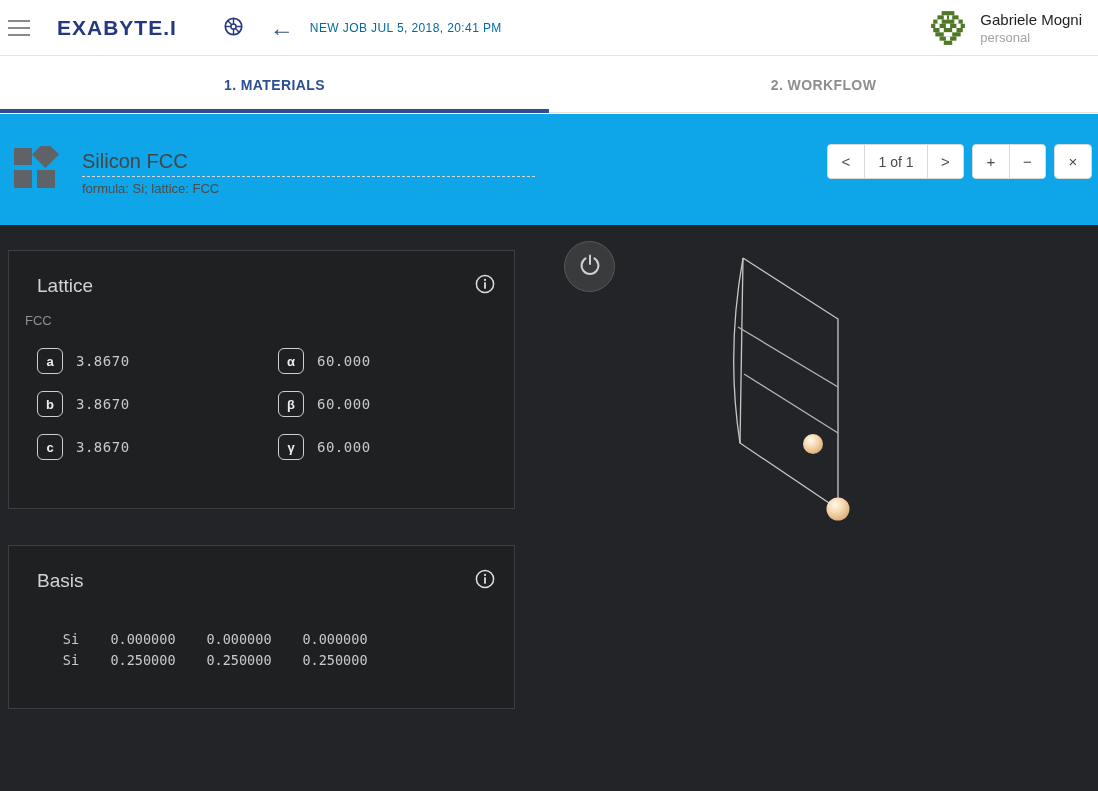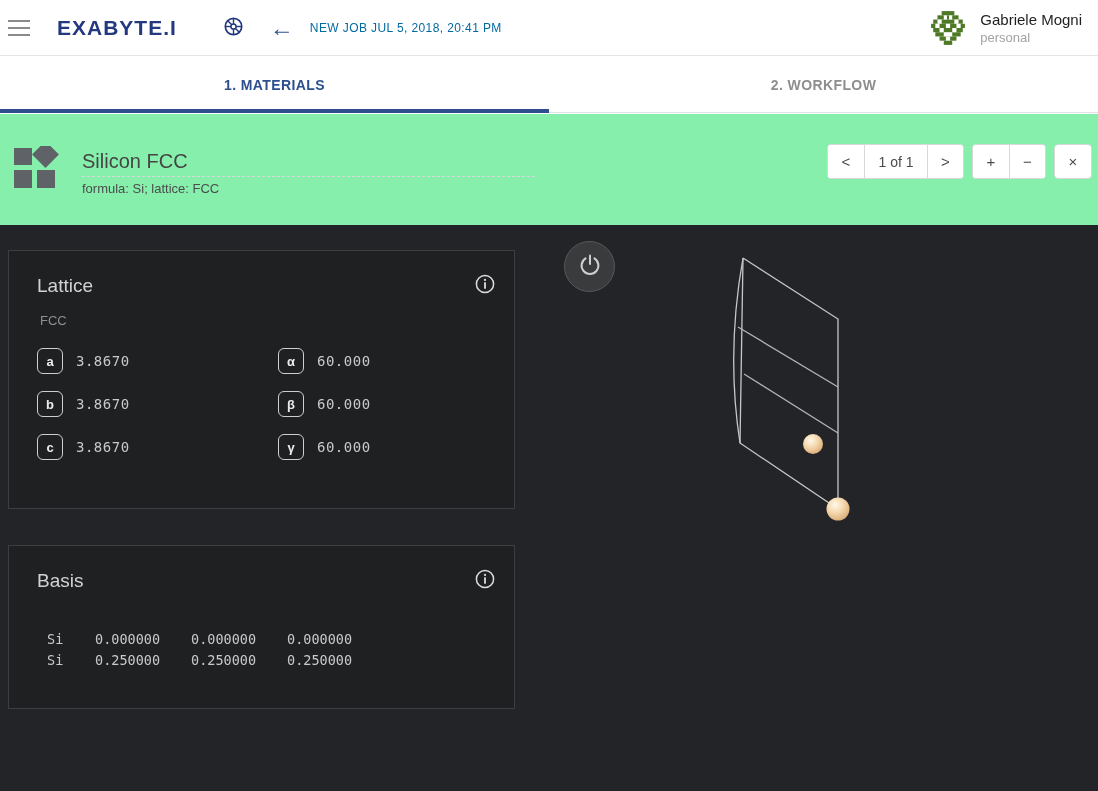--- a/index.html
+++ b/index.html
@@ -38,47 +38,47 @@
     flex:1; display:flex; align-items:center; justify-content:center;
     font-size:14px; font-weight:bold; letter-spacing:0.4px;
     color:#8e8e8e; cursor:pointer; position:relative;
   }
   .tab.active { color:#2d4f8e; }
   .tab.active::after {
     content:""; position:absolute; left:0; right:0; bottom:-1px; height:4px; background:#2d4f8e;
   }
 
   
-  .material-bar { position:absolute; top:114px; left:0; width:1098px; height:111px; background:#86efac; }
+  .material-bar { position:absolute; top:114px; left:0; width:1098px; height:111px; background:#0ea5e9; }
   .mat-icon { position:absolute; left:12px; top:32px; }
   .mat-title { position:absolute; left:82px; top:36px; font-size:20px; color:#454545; }
   .mat-dash { position:absolute; left:82px; top:62px; width:453px; border-top:1px dashed #d9d9d9; }
   .mat-subtitle { position:absolute; left:82px; top:67px; font-size:13px; color:#4c4c4c; }
 
   .pager { position:absolute; right:6px; top:30px; display:flex; gap:8px; }
   .btn-group { display:flex; border:1px solid #d8d8d8; border-radius:4px; background:#fff; overflow:hidden; }
   .pbtn {
     min-width:36px; height:33px; background:#fff; border:none;
     display:flex; align-items:center; justify-content:center;
     font-family:"Liberation Sans", sans-serif; font-size:15px; color:#4a4a4a; cursor:pointer;
   }
   .pbtn + .pbtn { border-left:1px solid #d8d8d8; }
   .page-indicator { min-width:63px; font-size:14px; cursor:default; }
 
   
   .workspace { position:absolute; top:225px; left:0; width:1098px; height:566px; background:#232427; }
 
   .panel {
     position:absolute; left:8px; width:507px;
-    background:#1f2022; border:1px solid #3c3e41;
+    background:#1f2022; border:1px solid #3c3e41;text-align:center;
   }
   .panel-lattice { top:25px; height:259px; }
   .panel-basis { top:320px; height:164px; }
   .panel-title { position:absolute; left:28px; top:24px; font-size:19px; color:#d2d2d2; }
-  .panel-sub { position:absolute; left:31px; top:62px; font-size:13px; color:#8f8f8f; }
+  .panel-sub { position:absolute; left:16px; top:62px; font-size:13px; color:#8f8f8f; }
   .info-btn { position:absolute; right:19px; top:23px; cursor:pointer; }
 
   .lattice-grid {
     position:absolute; left:28px; top:97px; right:28px;
     display:grid; grid-template-columns:241px auto; row-gap:17px;
   }
   .param-row { display:flex; align-items:center; }
   .param-badge {
     width:26px; height:26px; border:1px solid #cfcfcf; border-radius:6px;
     display:flex; align-items:center; justify-content:center;

